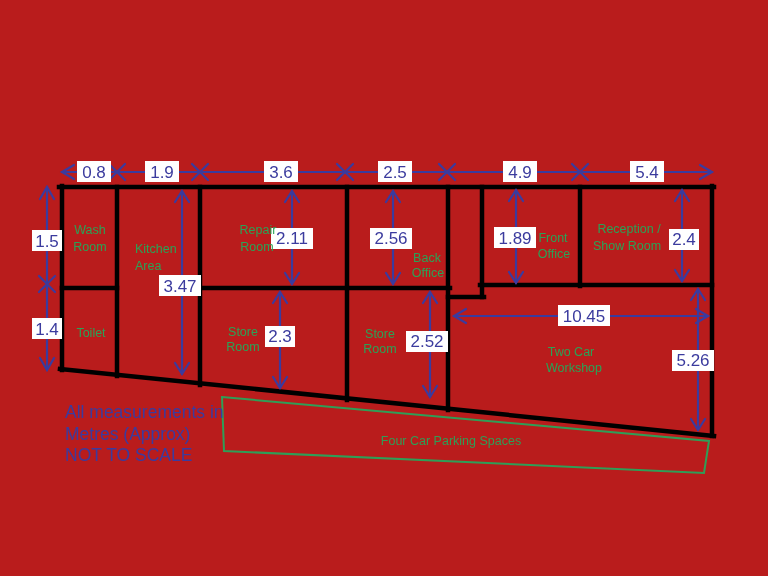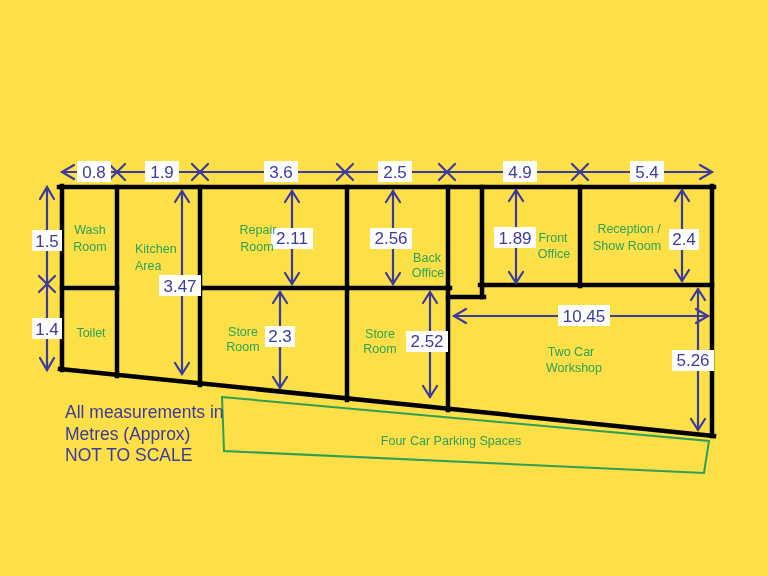--- a/index.html
+++ b/index.html
@@ -1,19 +1,19 @@
 <!DOCTYPE html>
 <html><head>
 <meta charset="utf-8">
 <style>
   html, body { margin: 0; padding: 0; background: #ffffff; }
   #stage {
     position: relative;
     width: 768px; height: 576px;
-    background: #fde047;
+    background: #b91c1c;
     overflow: hidden;
   }
   svg { display: block; }
   .wall { stroke: #000000; stroke-width: 4.5; stroke-linecap: square; fill: none; }
   .dim  { stroke: #3b3b9e; stroke-width: 2.2; fill: none; stroke-linecap: round; }
   .labelbg { fill: #ffffff; }
   .dim-label {
     font-family: "Liberation Sans", sans-serif;
     font-size: 17px; fill: #3b3b9e;
     text-anchor: middle;

